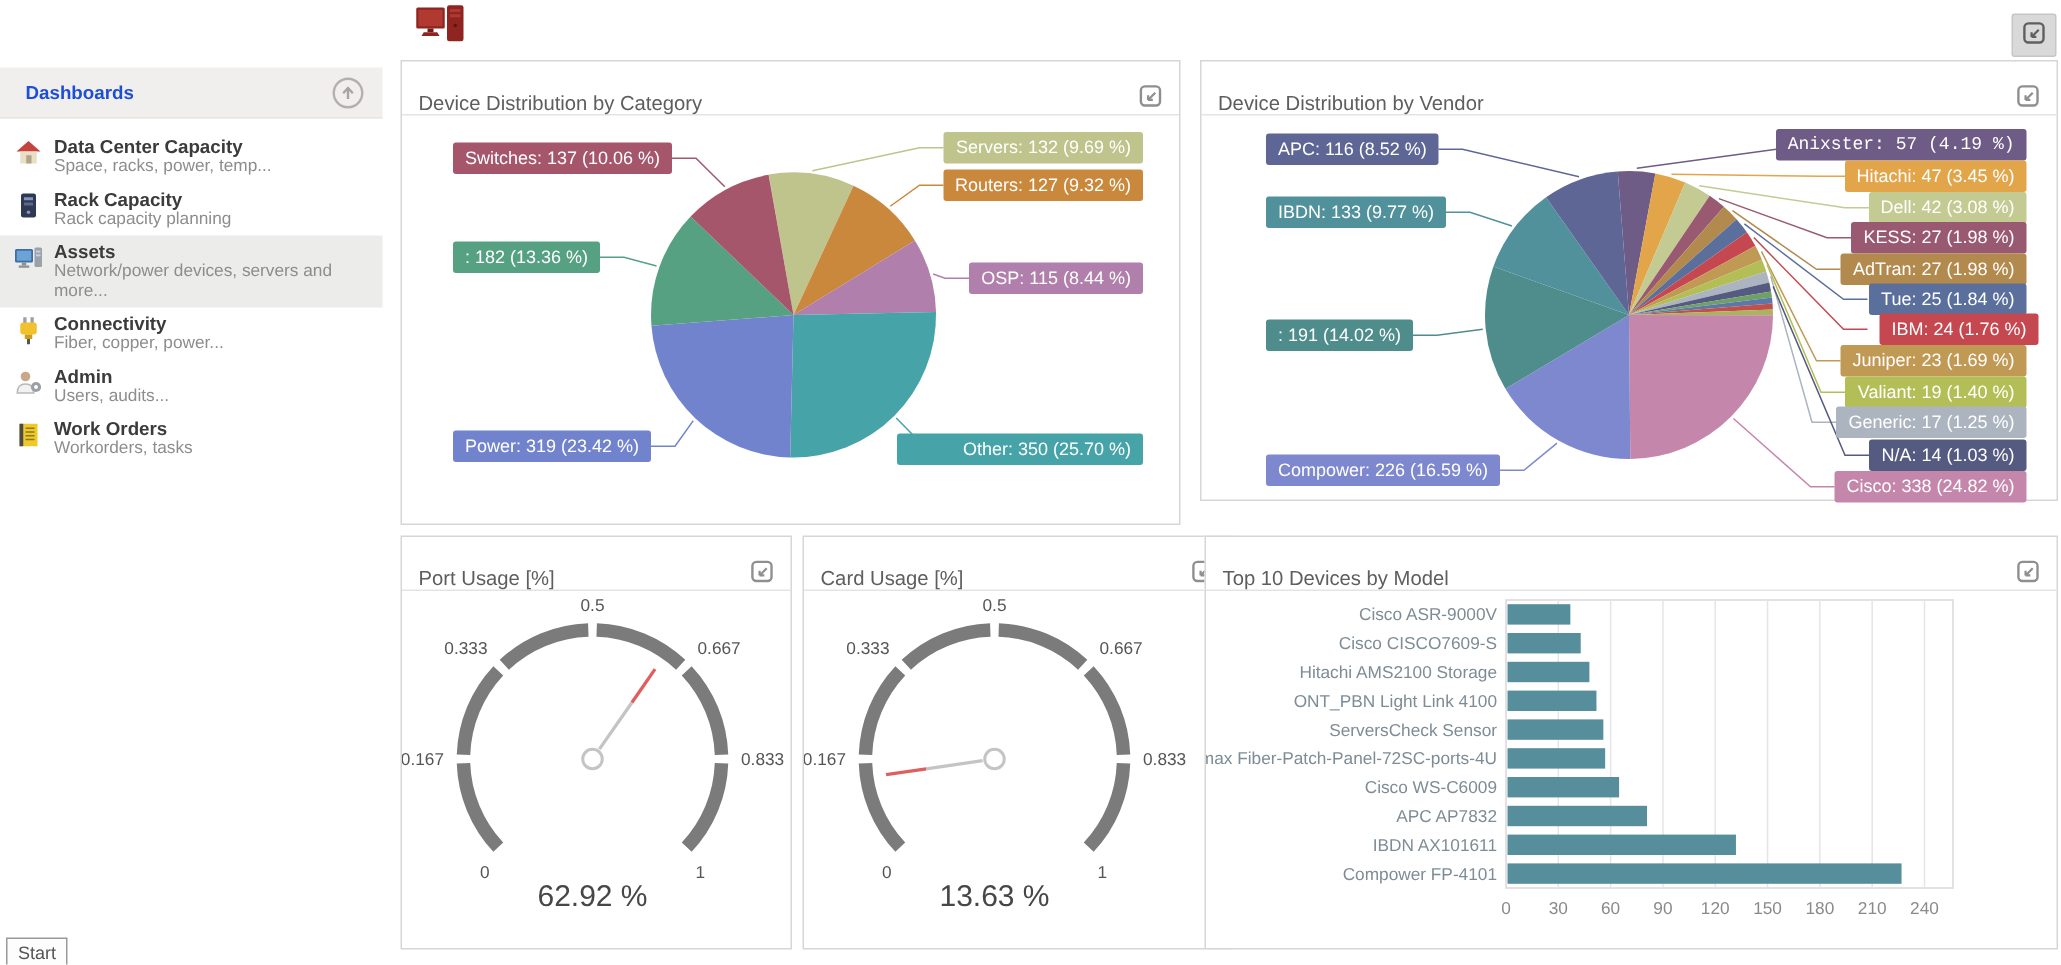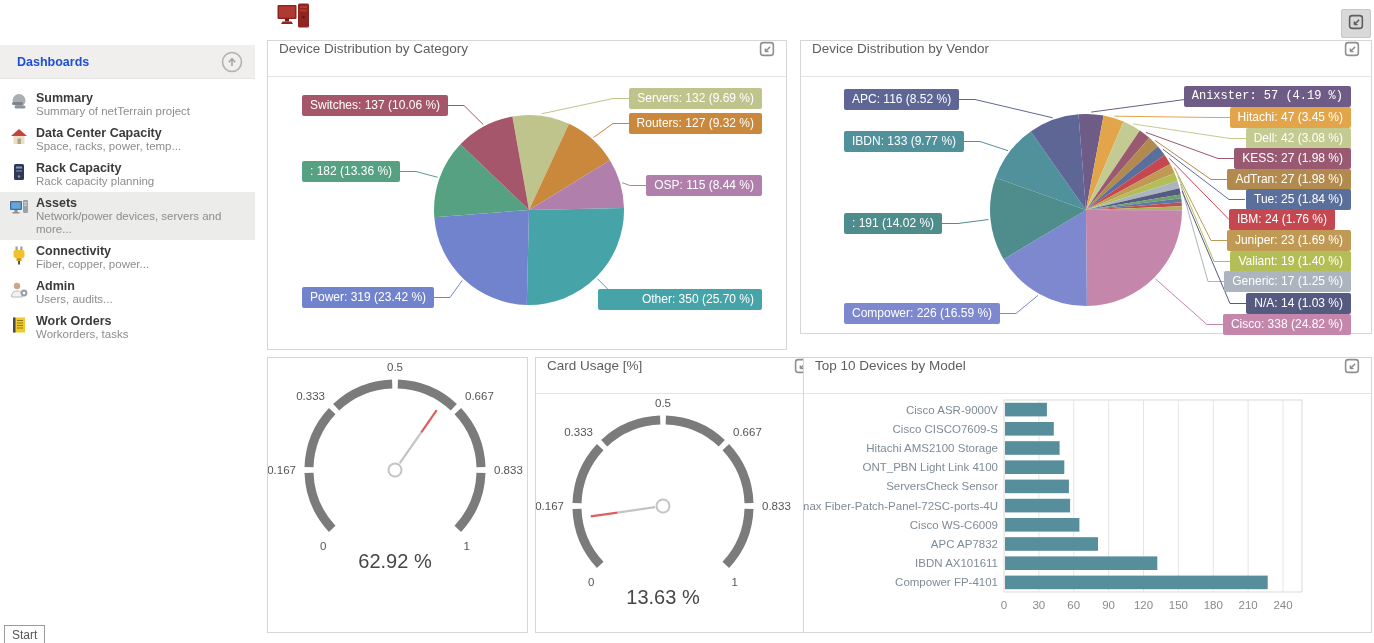--- a/index.html
+++ b/index.html
@@ -25,21 +25,21 @@
   .collapse-btn{width:22px;height:22px;cursor:pointer}
   .sb-items{padding-top:8px}
   .sb-item{position:relative;padding:4px 6px 4px 36px;min-height:26px;cursor:pointer}
   .sb-item.selected{background:#ececeb}
   .sb-item .sb-icon{position:absolute;left:9px;top:5px;width:20px;height:20px}
   .sb-item .sb-title{font-size:12.5px;font-weight:bold;color:#3b3b3b;line-height:14px}
   .sb-item .sb-sub{font-size:11.5px;color:#8d8d8d;line-height:13px}
   
   .panel{position:absolute;background:#fff;border:1px solid #d6d6d6;box-sizing:border-box}
   .panel-h{
-    height:35px;border-bottom:1px solid #e4e4e4;display:flex;align-items:flex-start;
+    height:35px;border-bottom:1px solid #e4e4e4;display:flex;align-items:flex-end;
     padding:0 9px 0 11px;
   }
   .panel-h .p-title{font-size:13.5px;color:#5e5e5e;flex:1}
   .panel-export{background:none;border:none;padding:0;width:20px;height:20px;cursor:pointer}
   .panel-b{position:relative;width:100%;}
   .panel-b svg{position:absolute;left:0;top:0}
   .pie-label{
     position:absolute;color:#ffffff;font-size:12px;line-height:15px;
     padding:3px 8px;border-radius:2px;white-space:nowrap;z-index:2;
   }
@@ -77,29 +77,20 @@
   <div class="sidebar-header">
     <span class="hdr-label">Dashboards</span>
     <span class="collapse-btn">
       <svg width="22" height="22" viewBox="0 0 22 22">
         <circle cx="11" cy="11" r="9.5" fill="none" stroke="#b3b0ad" stroke-width="1.6"></circle>
         <path d="M11 15 V8 M7.8 11.2 L11 7.7 L14.2 11.2" stroke="#a7a4a1" stroke-width="1.6" fill="none"></path>
       </svg>
     </span>
   </div>
   <div class="sb-items" id="sb-items">
-      <div class="sb-item">
-        <span class="sb-icon"><svg width="20" height="20" viewBox="0 0 20 20">
-            <circle cx="10" cy="8.5" r="6.5" fill="#a9afb5"></circle>
-            <rect x="3" y="10" width="11" height="3" rx="1.5" fill="#7d848c"></rect>
-            <rect x="5.5" y="13.5" width="11" height="3" rx="1.5" fill="#8d949c"></rect>
-          </svg></span>
-        <div class="sb-title">Summary</div>
-        <div class="sb-sub">Summary of netTerrain project</div>
-      </div>
       <div class="sb-item">
         <span class="sb-icon"><svg width="20" height="20" viewBox="0 0 20 20">
             <path d="M2 9 L10 2 L18 9 Z" fill="#c4433c"></path>
             <rect x="4.5" y="9" width="11" height="8" fill="#e9dfc6"></rect>
             <rect x="8.5" y="11.5" width="3.5" height="5.5" fill="#b0a489"></rect>
           </svg></span>
         <div class="sb-title">Data Center Capacity</div>
         <div class="sb-sub">Space, racks, power, temp...</div>
       </div>
       <div class="sb-item">
@@ -239,34 +230,41 @@
         <polyline points="187.5,142.5 157,146.5 141,146.5" fill="none" stroke="#4f8c8c" stroke-width="1"></polyline>
         <polyline points="207.0,73.7 179,64.5 163,64.5" fill="none" stroke="#50919c" stroke-width="1"></polyline>
         <polyline points="251.7,40.8 174,22.5 158,22.5" fill="none" stroke="#5e6695" stroke-width="1"></polyline>
       </svg>
       <div class="pie-label" style="background: rgb(110, 91, 134); top: 9px; right: 20px; font-family: Liberation Mono, monospace;">Anixster: 57 (4.19 %)</div>
       <div class="pie-label" style="background: rgb(226, 165, 74); top: 30px; right: 20px;">Hitachi: 47 (3.45 %)</div>
       <div class="pie-label" style="background: rgb(196, 203, 146); top: 51px; right: 20px;">Dell: 42 (3.08 %)</div>
       <div class="pie-label" style="background: rgb(153, 89, 112); top: 71px; right: 20px;">KESS: 27 (1.98 %)</div>
       <div class="pie-label" style="background: rgb(178, 138, 77); top: 92px; right: 20px;">AdTran: 27 (1.98 %)</div>
       <div class="pie-label" style="background: rgb(91, 111, 156); top: 112px; right: 20px;">Tue: 25 (1.84 %)</div>
-      <div class="pie-label" style="background: rgb(197, 72, 80); top: 132px; right: 36px;">IBM: 24 (1.76 %)</div>
+      <div class="pie-label" style="background: rgb(197, 72, 80); top: 132px; right: 12px;">IBM: 24 (1.76 %)</div>
       <div class="pie-label" style="background: rgb(192, 154, 85); top: 153px; right: 20px;">Juniper: 23 (1.69 %)</div>
       <div class="pie-label" style="background: rgb(179, 191, 86); top: 174px; right: 20px;">Valiant: 19 (1.40 %)</div>
       <div class="pie-label" style="background: rgb(171, 180, 191); top: 194px; right: 20px;">Generic: 17 (1.25 %)</div>
       <div class="pie-label" style="background: rgb(85, 90, 128); top: 216px; right: 20px;">N/A: 14 (1.03 %)</div>
       <div class="pie-label" style="background: rgb(197, 134, 171); top: 237px; right: 20px;">Cisco: 338 (24.82 %)</div>
       <div class="pie-label" style="background: rgb(126, 136, 207); top: 226px; left: 43px; text-align: right;">Compower: 226 (16.59 %)</div>
       <div class="pie-label" style="background: rgb(79, 140, 140); top: 136px; left: 43px;">: 191 (14.02 %)</div>
       <div class="pie-label" style="background: rgb(80, 145, 156); top: 54px; left: 43px;">IBDN: 133 (9.77 %)</div>
       <div class="pie-label" style="background: rgb(94, 102, 149); top: 12px; left: 43px;">APC: 116 (8.52 %)</div>
     </div>
 </section>
 
 <section class="panel" style="left:267px;top:357px;width:261px;height:276px">
+  <header class="panel-h">
+    <span class="p-title">Port Usage [%]</span>
+    <button class="panel-export"><span><svg width="17" height="17" viewBox="0 0 16 16">
+            <rect x="1.5" y="1.5" width="12" height="12" rx="2.5" fill="none" stroke="#8f8f8f" stroke-width="1.5"></rect>
+            <path d="M10.5 5.5 L6 10 M6 10 v-3 M6 10 h3" stroke="#8f8f8f" stroke-width="1.4" fill="none"></path>
+          </svg></span></button>
+  </header>
   <div class="panel-b" id="gauge-port" style="height:239px">
       <svg width="259" height="239" viewBox="0 0 259 239">
         <path d="M64.2 170.8 A86 86 0 0 1 41.0 114.8" fill="none" stroke="#7b7b7b" stroke-width="9"></path>
         <path d="M41.0 109.2 A86 86 0 0 1 64.2 53.2" fill="none" stroke="#7b7b7b" stroke-width="9"></path>
         <path d="M68.2 49.2 A86 86 0 0 1 124.2 26.0" fill="none" stroke="#7b7b7b" stroke-width="9"></path>
         <path d="M129.8 26.0 A86 86 0 0 1 185.8 49.2" fill="none" stroke="#7b7b7b" stroke-width="9"></path>
         <path d="M189.8 53.2 A86 86 0 0 1 213.0 109.2" fill="none" stroke="#7b7b7b" stroke-width="9"></path>
         <path d="M213.0 114.8 A86 86 0 0 1 189.8 170.8" fill="none" stroke="#7b7b7b" stroke-width="9"></path>
         <text x="58.4" y="191.6" text-anchor="end" font-size="11.5" fill="#555555">0</text>
         <text x="28.0" y="116.0" text-anchor="end" font-size="11.5" fill="#555555">0.167</text>

